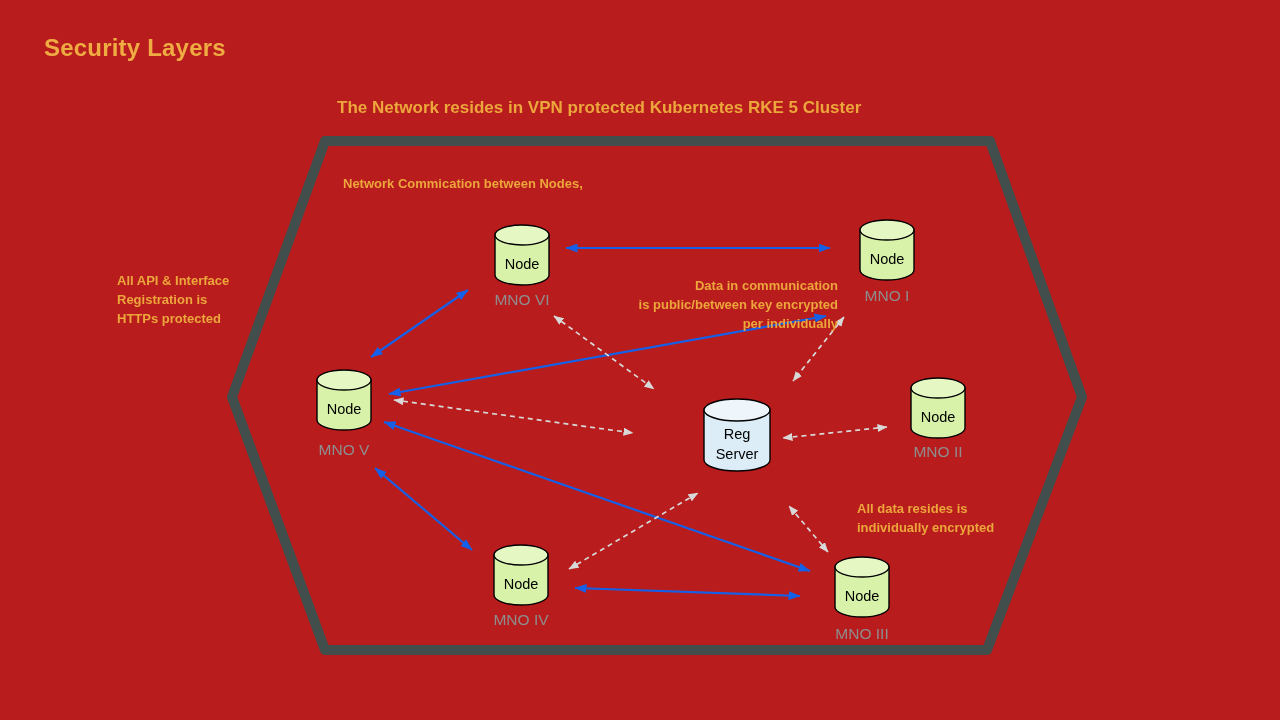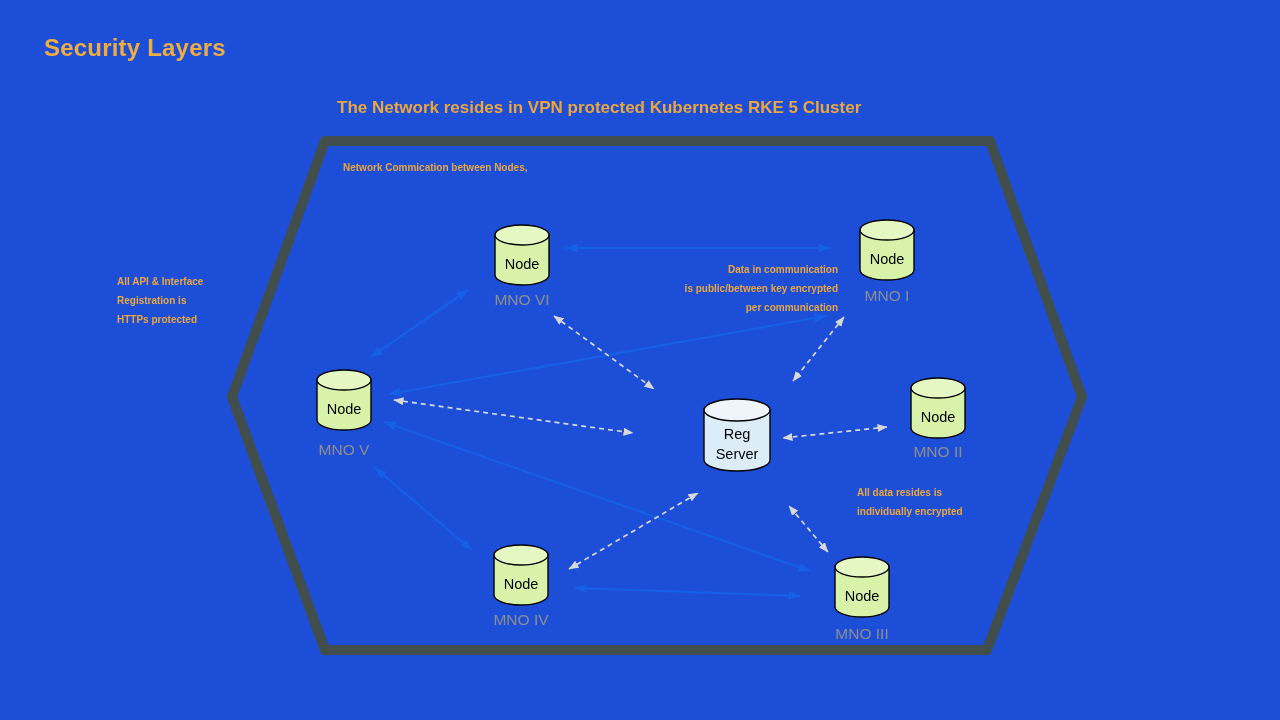--- a/index.html
+++ b/index.html
@@ -1,34 +1,34 @@
 <!DOCTYPE html>
 <html><head>
 <meta charset="utf-8">
 <style>
   html,body{margin:0;padding:0;}
   body{
     width:1280px;height:720px;overflow:hidden;
     background:#000;
     font-family:"Liberation Sans", sans-serif;
   }
-  .stage{position:relative;width:1280px;height:720px;background:#1d4ed8;}
+  .stage{position:relative;width:1280px;height:720px;background:#b91c1c;}
   svg#diagram{position:absolute;left:0;top:0;font-family:"Liberation Sans", sans-serif;}
   .title{
     position:absolute;left:44px;top:34px;
     font-size:24px;font-weight:700;letter-spacing:0.2px;
   }
   .subtitle{
     position:absolute;left:337px;top:98px;
     font-size:17px;font-weight:600;
   }
-  .note{position:absolute;font-size:10px;font-weight:600;line-height:19px;}
+  .note{position:absolute;font-size:13px;font-weight:600;line-height:19px;margin-top:16px;}
   .note span{display:block;}
   .note-cluster{left:343px;top:158px;}
-  .note-api{left:117px;top:272px;}
+  .note-api{left:117px;top:255px;}
   .note-datacomm{left:538px;top:260px;width:300px;text-align:right;}
   .note-storage{left:857px;top:483px;}
 </style>
 </head>
 <body style="background: rgb(0, 0, 0);">
 
 <div class="stage">
 
   <div class="title" style="color: rgb(239, 172, 67);">Security Layers</div>
 
@@ -106,21 +106,21 @@
 
   <div class="note note-api gold" style="color: rgb(236, 166, 60);">
     <span>All API &amp; Interface</span>
     <span>Registration is</span>
     <span>HTTPs protected</span>
   </div>
 
   <div class="note note-datacomm gold" style="color: rgb(236, 166, 60);">
     <span>Data in communication</span>
     <span>is public/between key encrypted</span>
-    <span>per communication</span>
+    <span>per individually</span>
   </div>
 
   <div class="note note-storage gold" style="color: rgb(236, 166, 60);">
     <span>All data resides is</span>
     <span>individually encrypted</span>
   </div>
 
 </div>
 
 </body></html>

